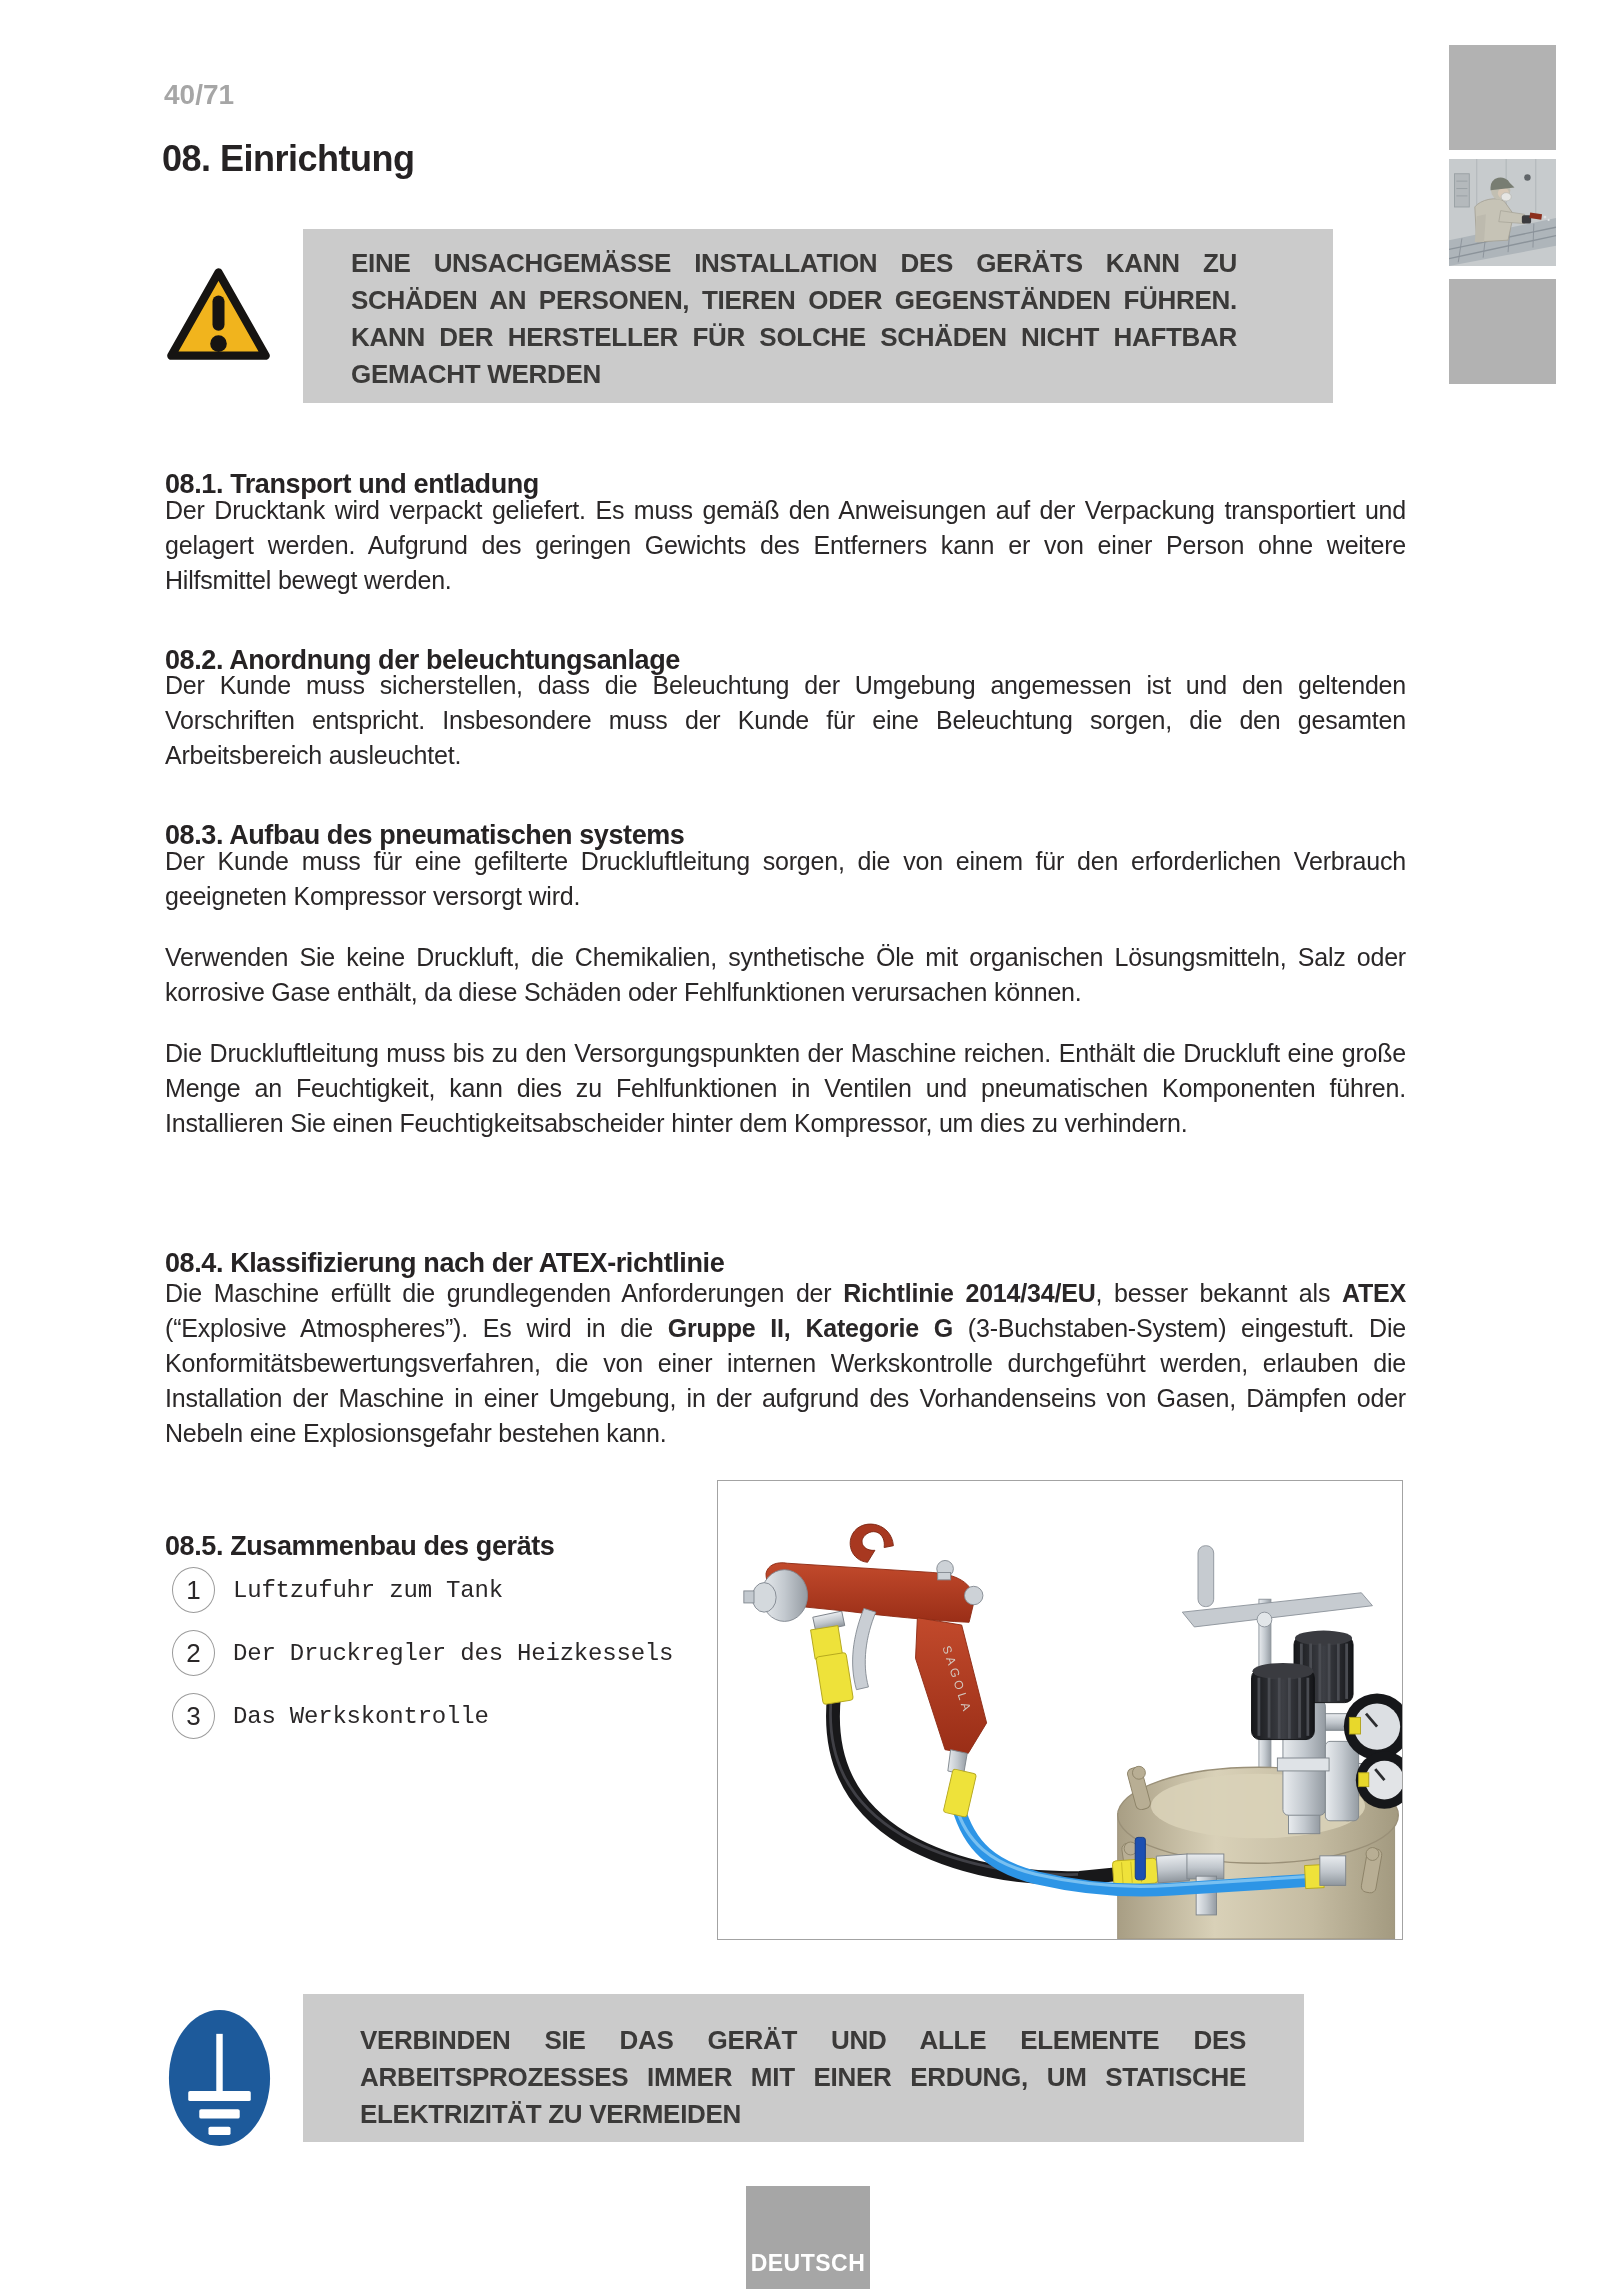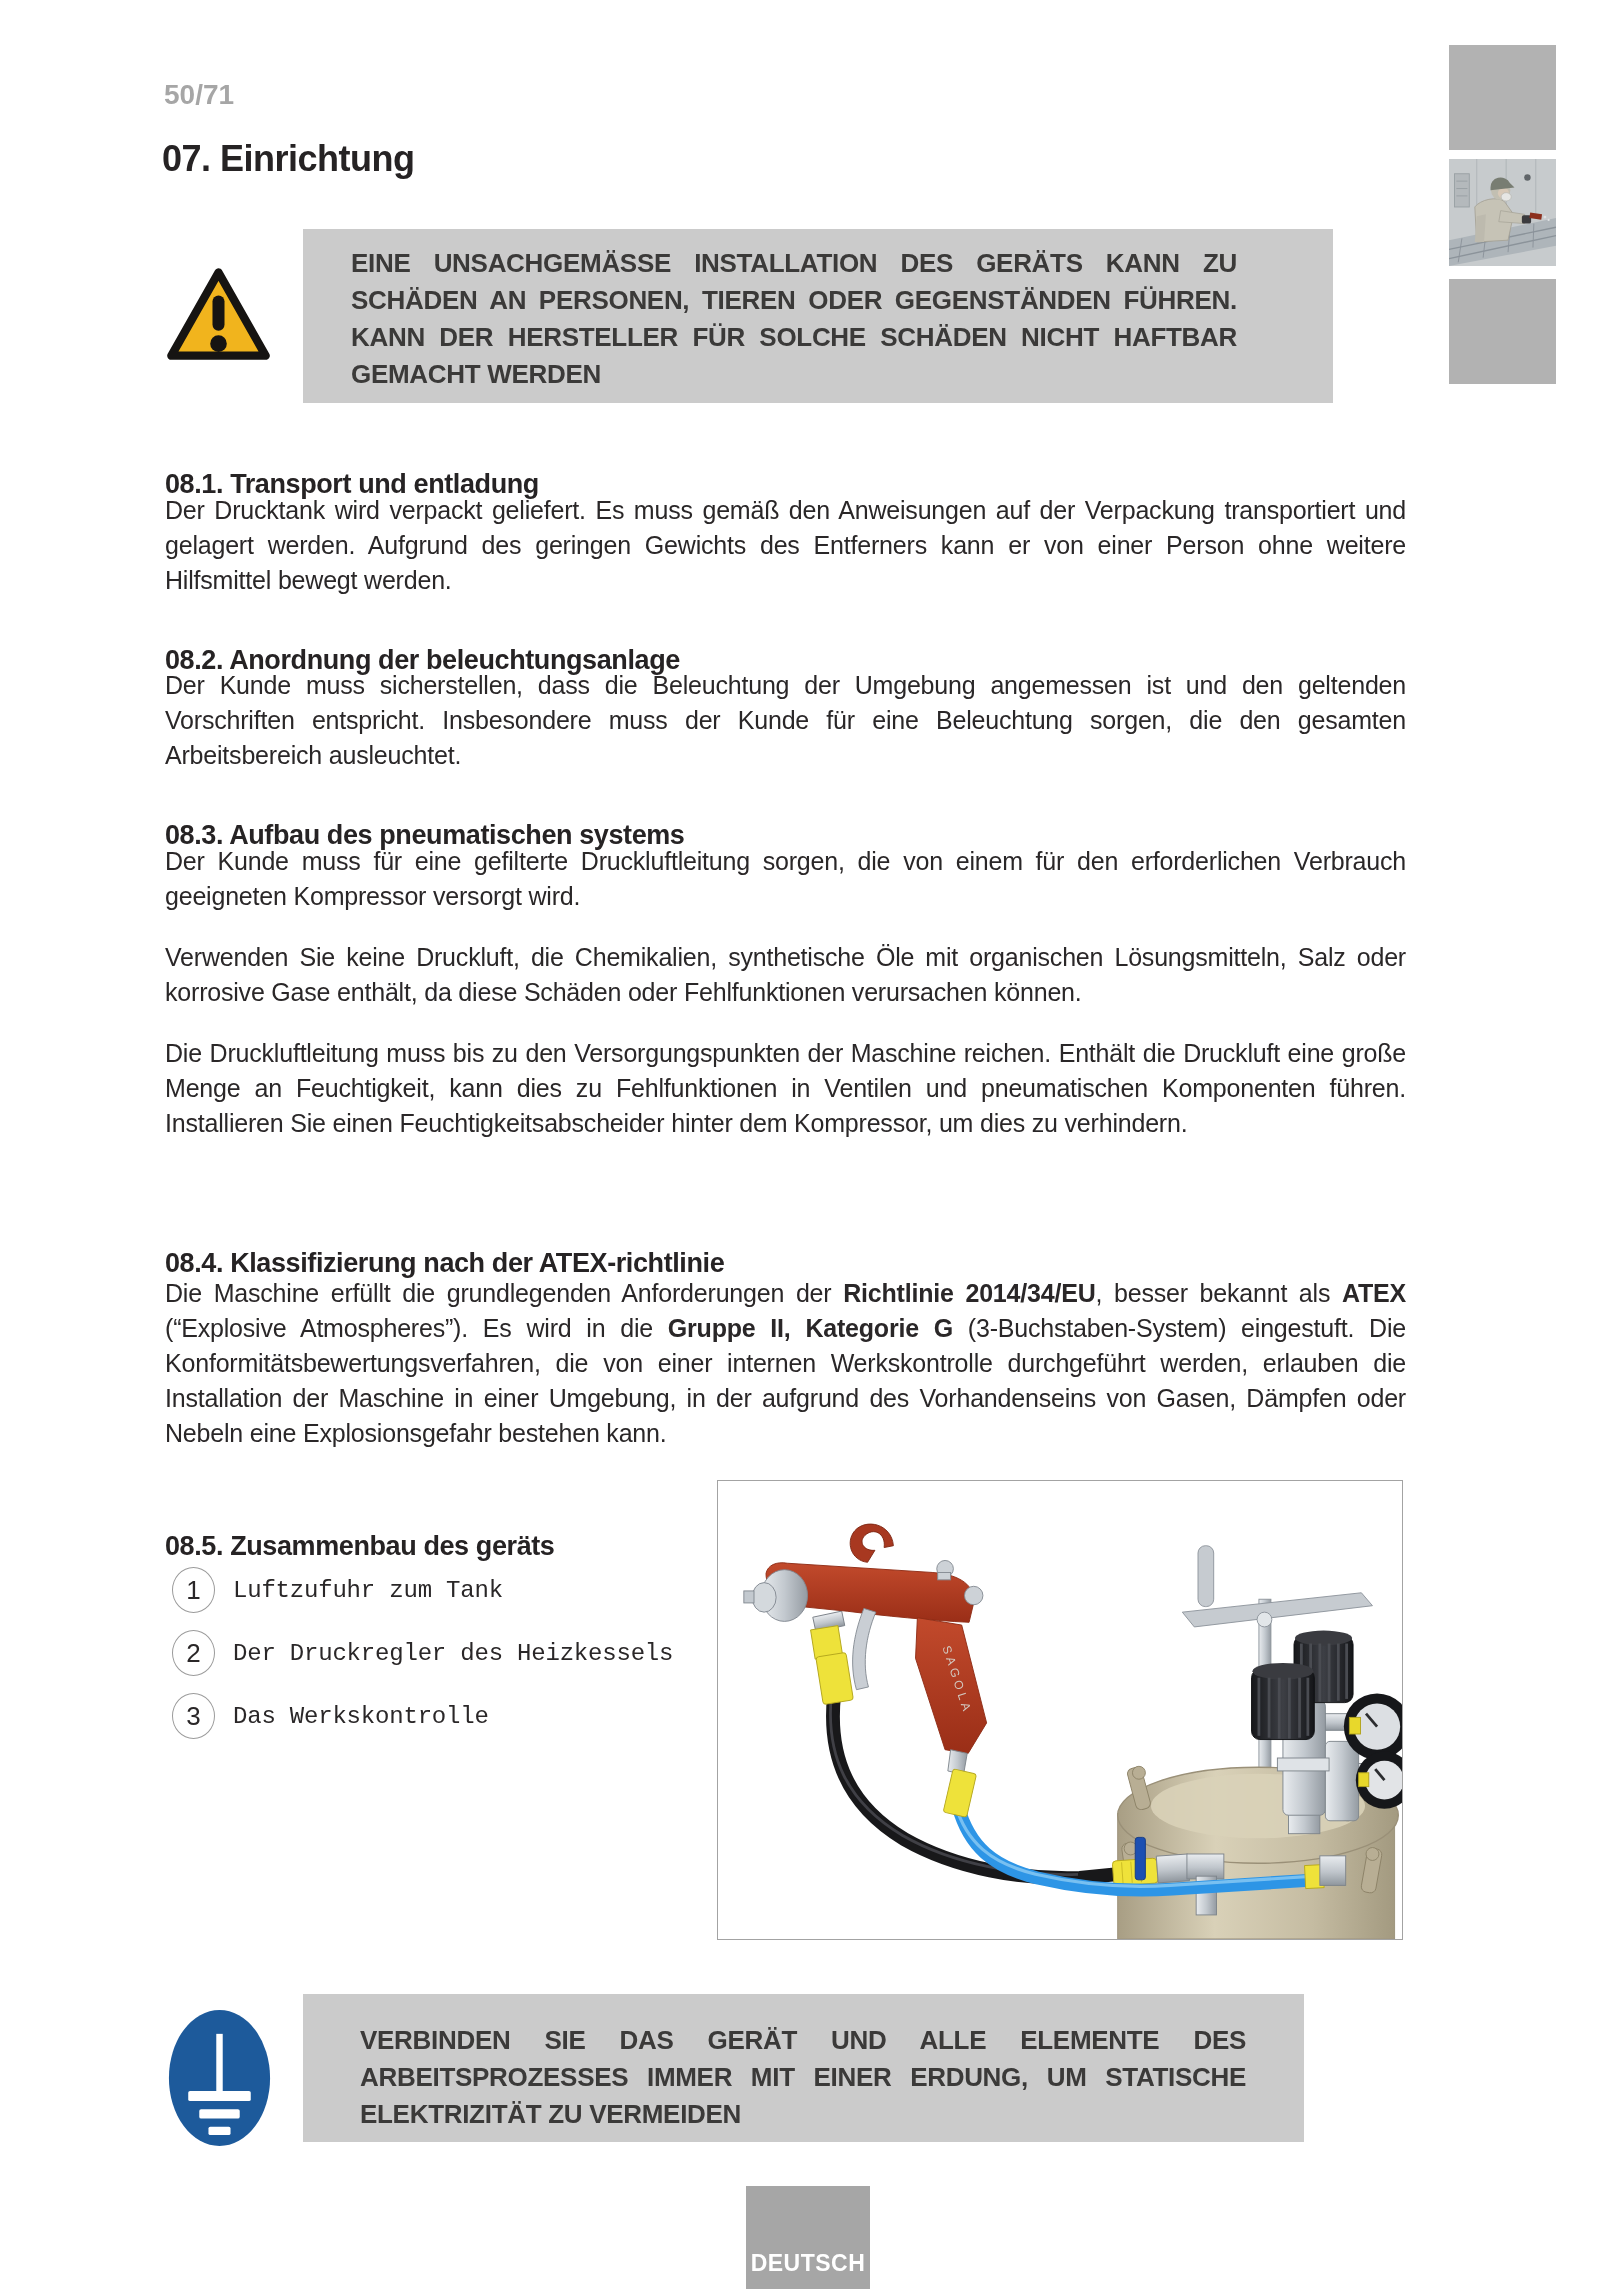--- a/index.html
+++ b/index.html
@@ -31,22 +31,22 @@
     font-size:23px;font-weight:bold;color:#ffffff;letter-spacing:0.5px;}
   .side-sq{left:1449px;width:107px;height:105px;background:#b2b2b2;}
   .side-photo{left:1449px;top:159px;width:107px;height:107px;}
   b{font-weight:bold;}
 </style>
 </head>
 <body>
 
 <div class="page">
 
-  <div class="abs page-number">50/71</div>
-  <div class="abs page-title">07. Einrichtung</div>
+  <div class="abs page-number">40/71</div>
+  <div class="abs page-title">08. Einrichtung</div>
 
   <div class="abs warn-box">
     <div class="warn-text">EINE UNSACHGEMÄSSE INSTALLATION DES GERÄTS KANN ZU SCHÄDEN AN PERSONEN, TIEREN ODER GEGENSTÄNDEN FÜHREN. KANN DER HERSTELLER FÜR SOLCHE SCHÄDEN NICHT HAFTBAR GEMACHT WERDEN</div>
   </div>
   <svg class="abs warn-tri" viewBox="0 0 120 110">
     <path d="M60 9 L111 99 L9 99 Z" fill="#f1b41d" stroke="#161412" stroke-width="9" stroke-linejoin="round"></path>
     <rect x="53.5" y="34" width="13" height="38" rx="6.5" fill="#161412"></rect>
     <circle cx="60" cy="86" r="9" fill="#161412"></circle>
   </svg>
 

